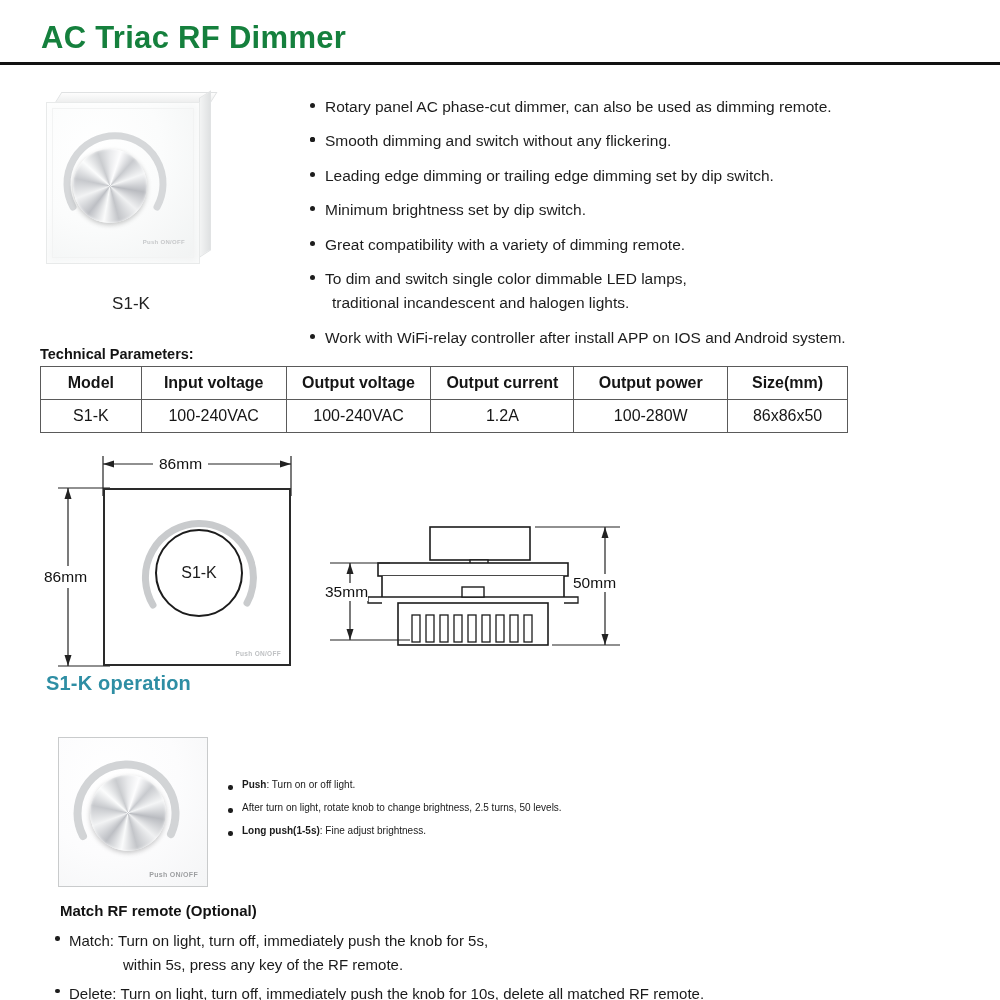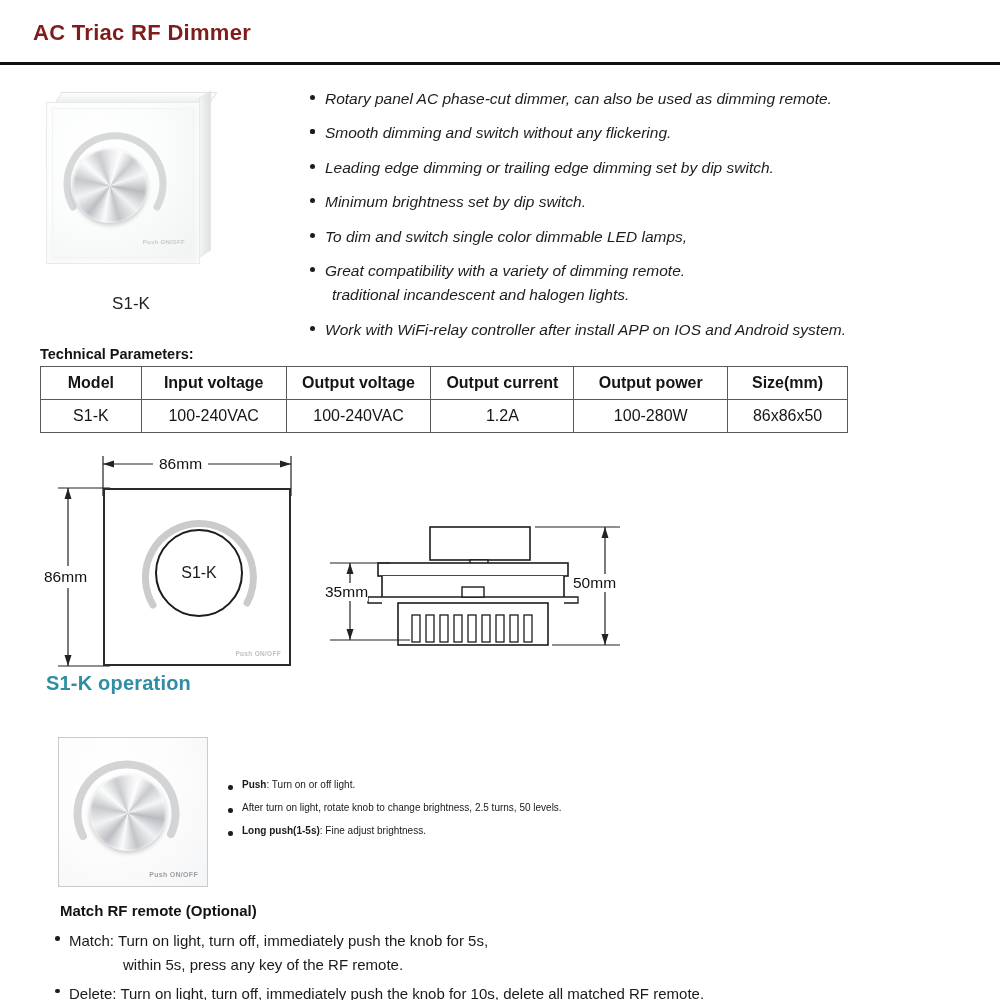--- a/index.html
+++ b/index.html
@@ -7,23 +7,23 @@
     width: 1000px; height: 1000px;
     background: #ffffff;
     font-family: "Liberation Sans", sans-serif;
     color: #1a1a1a;
     overflow: hidden;
   }
   .page { position: relative; width: 1000px; height: 1000px; }
 
   
   .title {
-    position: absolute; left: 33px; top: 20px;
-    font-size: 22px; font-weight: bold; letter-spacing: 0.3px;
-    color: #7f1d1d; white-space: nowrap;
+    position: absolute; left: 41px; top: 20px;
+    font-size: 31px; font-weight: bold; letter-spacing: 0.3px;
+    color: #15803d; white-space: nowrap;
   }
   .title-rule {
     position: absolute; left: 0; top: 62px; width: 1000px; height: 3px;
     background: #111;
   }
 
   
   .hero-photo {
     position: absolute; left: 46px; top: 92px; width: 165px; height: 178px;
   }
@@ -64,21 +64,21 @@
   .hero-pushlabel {
     position: absolute; right: 14px; bottom: 18px;
     font-size: 6px; color: #c6c8ca; letter-spacing: .3px; font-weight: bold;
   }
   .hero-caption {
     position: absolute; left: 46px; top: 294px; width: 170px;
     text-align: center; font-size: 17px; color: #222;
   }
 
   
-  .features { position: absolute; left: 310px; top: 88px; width: 620px; font-style: italic; }
+  .features { position: absolute; left: 310px; top: 96px; width: 620px; }
   .features li {
     list-style: none; font-size: 15.5px; line-height: 1.38;
     margin-bottom: 13px; color: #1d1d1d; position: relative; padding-left: 15px;
     white-space: nowrap;
   }
   .features li.cont { padding-left: 22px; margin-top: -10px; }
   .features li .dot {
     position: absolute; left: 0; top: 7px; width: 5px; height: 5px;
     border-radius: 50%; background: #1d1d1d;
   }
@@ -186,22 +186,22 @@
     </div>
   </div>
   <div class="hero-caption">S1-K</div>
 
   <ul class="features">
     <li><span class="dot"></span><span>Rotary panel AC phase-cut dimmer, can also be used as dimming remote.</span></li>
     <li><span class="dot"></span></li>
     <li><span class="dot"></span><span>Smooth dimming and switch without any flickering.</span></li>
     <li><span class="dot"></span><span>Leading edge dimming or trailing edge dimming set by dip switch.</span></li>
     <li><span class="dot"></span><span>Minimum brightness set by dip switch.</span></li>
+    <li><span class="dot"></span><span>Great compatibility with a variety of dimming remote.</span></li>
     <li><span class="dot"></span><span>To dim and switch single color dimmable LED lamps,</span></li>
-    <li><span class="dot"></span><span>Great compatibility with a variety of dimming remote.</span></li>
     <li class="cont"><span>traditional incandescent and halogen lights.</span></li>
     <li><span class="dot"></span><span>Work with WiFi-relay controller after install APP on IOS and Android system.</span></li>
   </ul>
 
   <div class="tech-title">Technical Parameters:</div>
   <table class="tech">
     <thead>
       <tr>
         <th style="width:101px">Model</th>
         <th style="width:145px">Input voltage</th>

